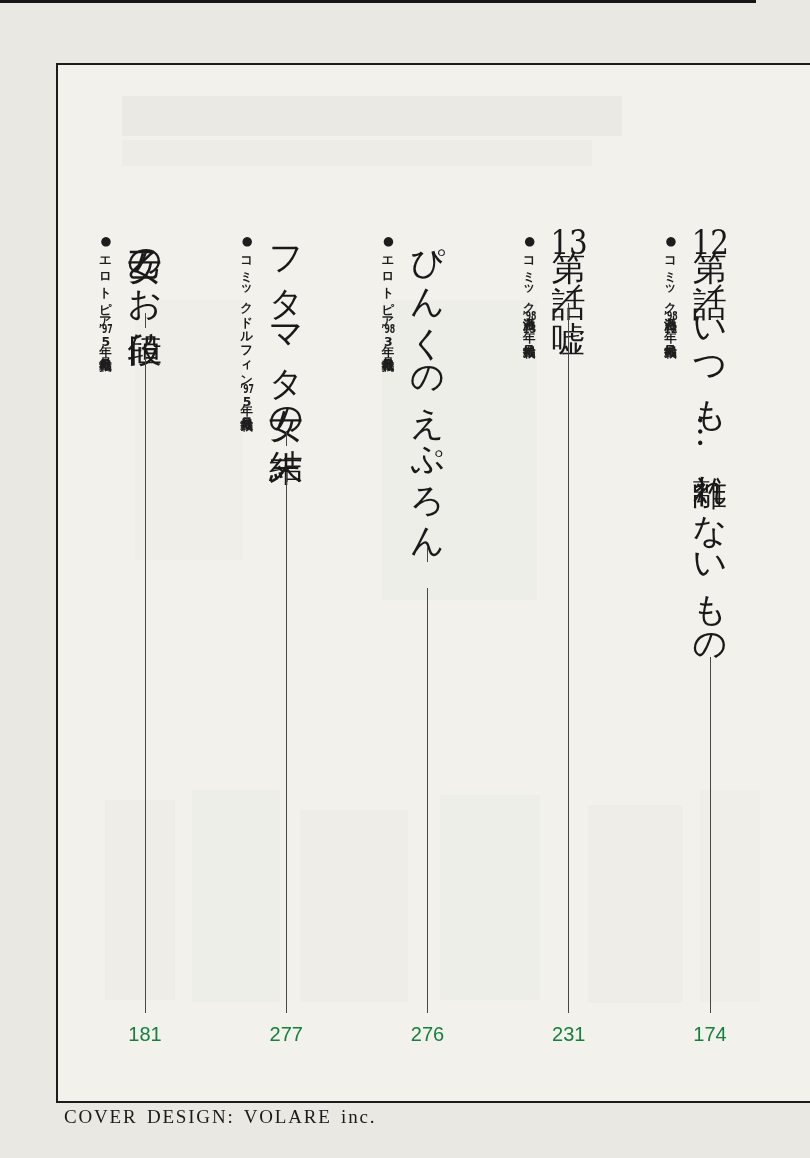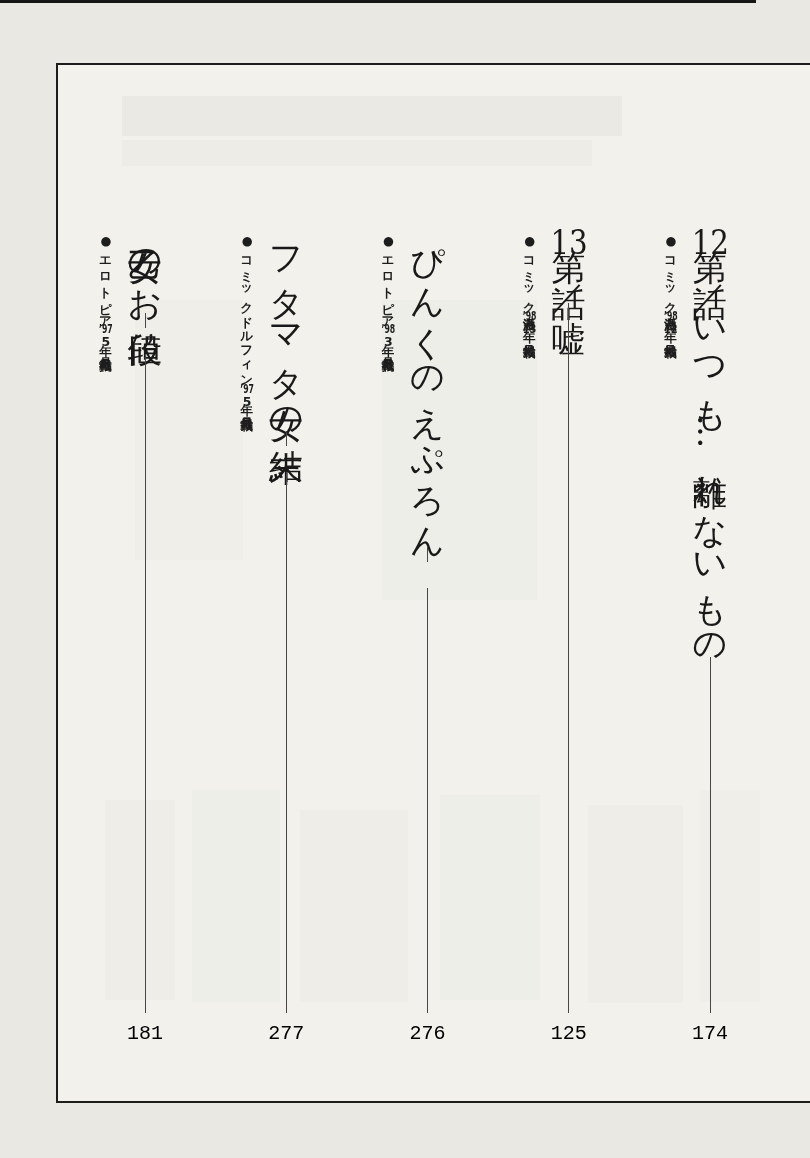--- a/index.html
+++ b/index.html
@@ -43,22 +43,22 @@
     font-family:"DejaVu Sans","Liberation Sans",sans-serif;
     font-size:12.5px;line-height:1.15;letter-spacing:0.5px;
     font-weight:600;color:#1d1d1d;
   }
   .leader-dash{width:1px;height:15px;background:#474747;margin-top:5px;}
   .dash-gap{height:26px;flex:0 0 auto;}
   .leader-line{width:1px;background:#474747;flex:1 1 auto;}
   .leader-line.no-dash{margin-top:7px;}
   .page-num{
     position:absolute;bottom:-31px;left:0;width:100%;text-align:center;
-    font-family:Liberation Mono, monospace;
-    font-size:20px;line-height:1;color:#000000;
+    font-family:Liberation Sans, sans-serif;
+    font-size:20px;line-height:1;color:#15803d;
   }
   .footer-credit{
     position:absolute;left:64px;top:1106px;
     font-family:"Liberation Serif","DejaVu Serif",serif;
     font-size:19px;letter-spacing:1.8px;word-spacing:3px;
     color:#1b1b1b;
   }
 </style>
 </head>
 <body>
@@ -84,21 +84,21 @@
       <div class="toc-entry">
         <div class="entry-source"><span>●コミック激漫</span><span class="tcy">’98</span><span>年</span><span class="tcy">12</span><span>号掲載</span></div>
         <div class="entry-title"><span>第</span><span class="tcy">12</span><span>話／いつも…離れないもの</span></div>
         <div class="leader-line no-dash"></div>
         <div class="page-num">174</div>
       </div>
       <div class="toc-entry">
         <div class="entry-source"><span>●コミック激漫</span><span class="tcy">’98</span><span>年</span><span class="tcy">13</span><span>号掲載</span></div>
         <div class="entry-title"><span>第</span><span class="tcy">13</span><span>話／嘘</span></div>
         <div class="leader-line no-dash"></div>
-        <div class="page-num">125</div>
+        <div class="page-num">231</div>
       </div>
       <div class="toc-entry">
         <div class="entry-source"><span>●エロトピア</span><span class="tcy">’98</span><span>年</span><span class="tcy">3</span><span>月号掲載</span></div>
         <div class="entry-title"><span>ぴんくのえぷろん</span></div>
         <div class="leader-dash"></div>
         <div class="dash-gap"></div>
         <div class="leader-line"></div>
         <div class="page-num">276</div>
       </div>
       <div class="toc-entry">
@@ -112,14 +112,15 @@
       <div class="toc-entry">
         <div class="entry-source"><span>●エロトピア</span><span class="tcy">’97</span><span>年</span><span class="tcy">5</span><span>月号掲載</span></div>
         <div class="entry-title"><span>乙女のお値段</span></div>
         <div class="leader-dash"></div>
         <div class="dash-gap"></div>
         <div class="leader-line"></div>
         <div class="page-num">181</div>
       </div>
     </div>
 
+  <div class="footer-credit">COVER DESIGN: VOLARE inc.</div>
 
 </div>
 
 </body></html>

